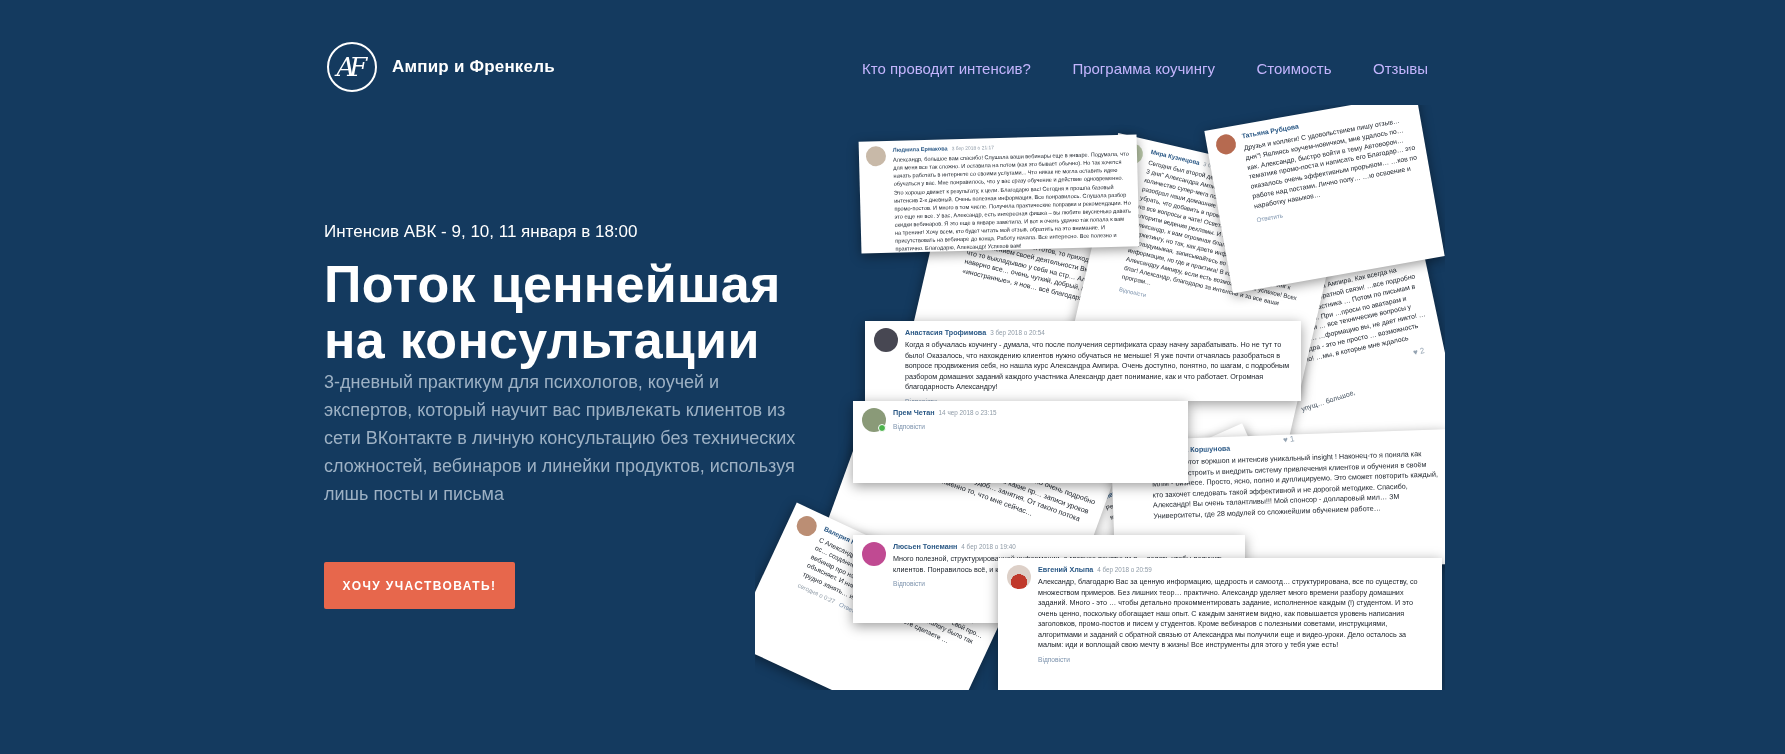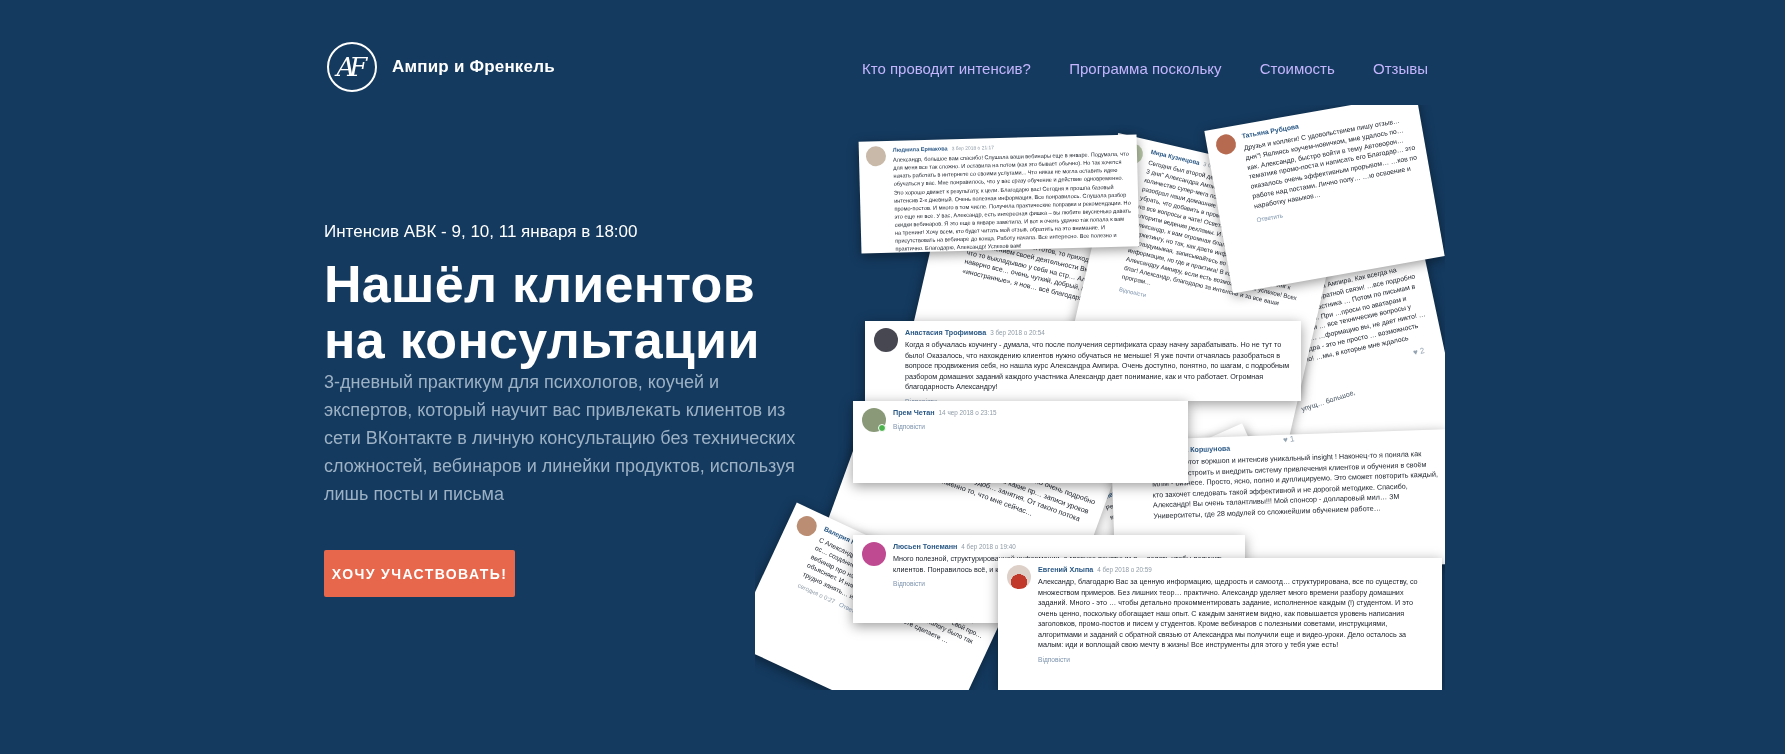--- a/index.html
+++ b/index.html
@@ -25,23 +25,23 @@
     display:flex; justify-content:space-between; align-items:center;
   }
   .nav a { color:#c4b5fd; font-size:15px; text-decoration:none; cursor:pointer; white-space:nowrap; }
 
   
   .hero { position:absolute; left:324px; top:221px; width:490px; }
   .kicker { color:#ffffff; font-size:17px; line-height:22px; }
   .h1 { color:#ffffff; font-size:52px; font-weight:bold; line-height:56px; margin-top:13px; letter-spacing:.3px; }
   .desc { color:#9db1c4; font-size:18px; line-height:28px; width:478px; }
   .cta {
-    margin-top:42px; width:191px; height:47px; border:none; cursor:pointer;
+    margin-top:54px; width:191px; height:47px; border:none; cursor:pointer;
     background:#e7674c; color:#fff; font-family:"Liberation Sans",sans-serif;
-    font-size:14px; font-weight:bold; letter-spacing:1.4px; border-radius:2px;
+    font-size:12px; font-weight:bold; letter-spacing:1.4px; border-radius:2px;
   }
 
   
   .collage { position:absolute; left:755px; top:105px; width:690px; height:585px; overflow:hidden; }
   .card {
     position:absolute; background:#fff; padding:7px 9px;
     box-shadow:0 3px 12px rgba(0,0,0,.4);
     display:flex; gap:7px; overflow:hidden; line-height:1.45;
   }
   .avatar { width:24px; height:24px; border-radius:50%; flex:0 0 24px; position:relative; }
@@ -66,30 +66,30 @@
 
 <div class="header">
   <div class="brandwrap">
     <div class="logo">
       <span>AF</span>
     </div>
     <div class="brand">Ампир и Френкель</div>
   </div>
   <div class="nav">
     <a>Кто проводит интенсив?</a>
-    <a>Программа поскольку</a>
+    <a>Программа коучингу</a>
     <a>Стоимость</a>
     <a>Отзывы</a>
   </div>
 </div>
 
 <div class="hero">
   <div class="kicker">Интенсив АВК - 9, 10, 11 января в 18:00</div>
   <div class="h1">
-    <div>Нашёл клиентов</div>
+    <div>Поток ценнейшая</div>
     <div>на консультации</div>
   </div>
   <div class="desc">3-дневный практикум для психологов, коучей и экспертов, который научит вас привлекать клиентов из сети ВКонтакте в личную консультацию без технических сложностей, вебинаров и линейки продуктов, используя лишь посты и письма</div>
   <button class="cta">ХОЧУ УЧАСТВОВАТЬ!</button>
 </div>
 
 <div class="collage">
 
   <div class="card" style="left:105px; top:33px; width:278px; height:112px; z-index:6; font-size:5.6px; transform:rotate(-1.5deg); padding:5px 7px;">
     <div class="avatar sm" style="background:#c8b9a8;"></div>

